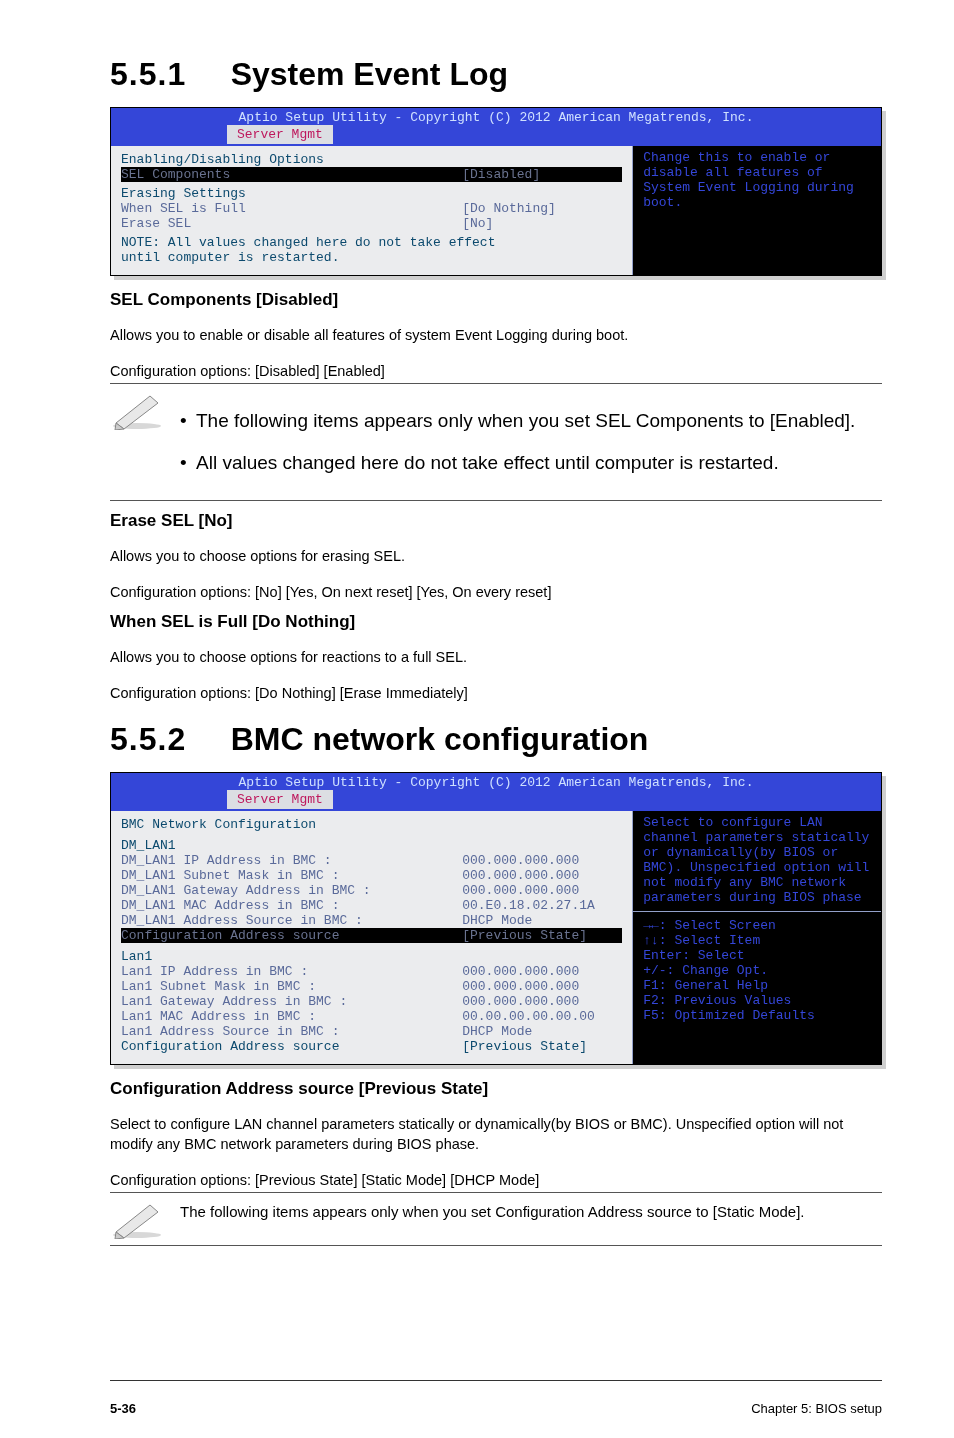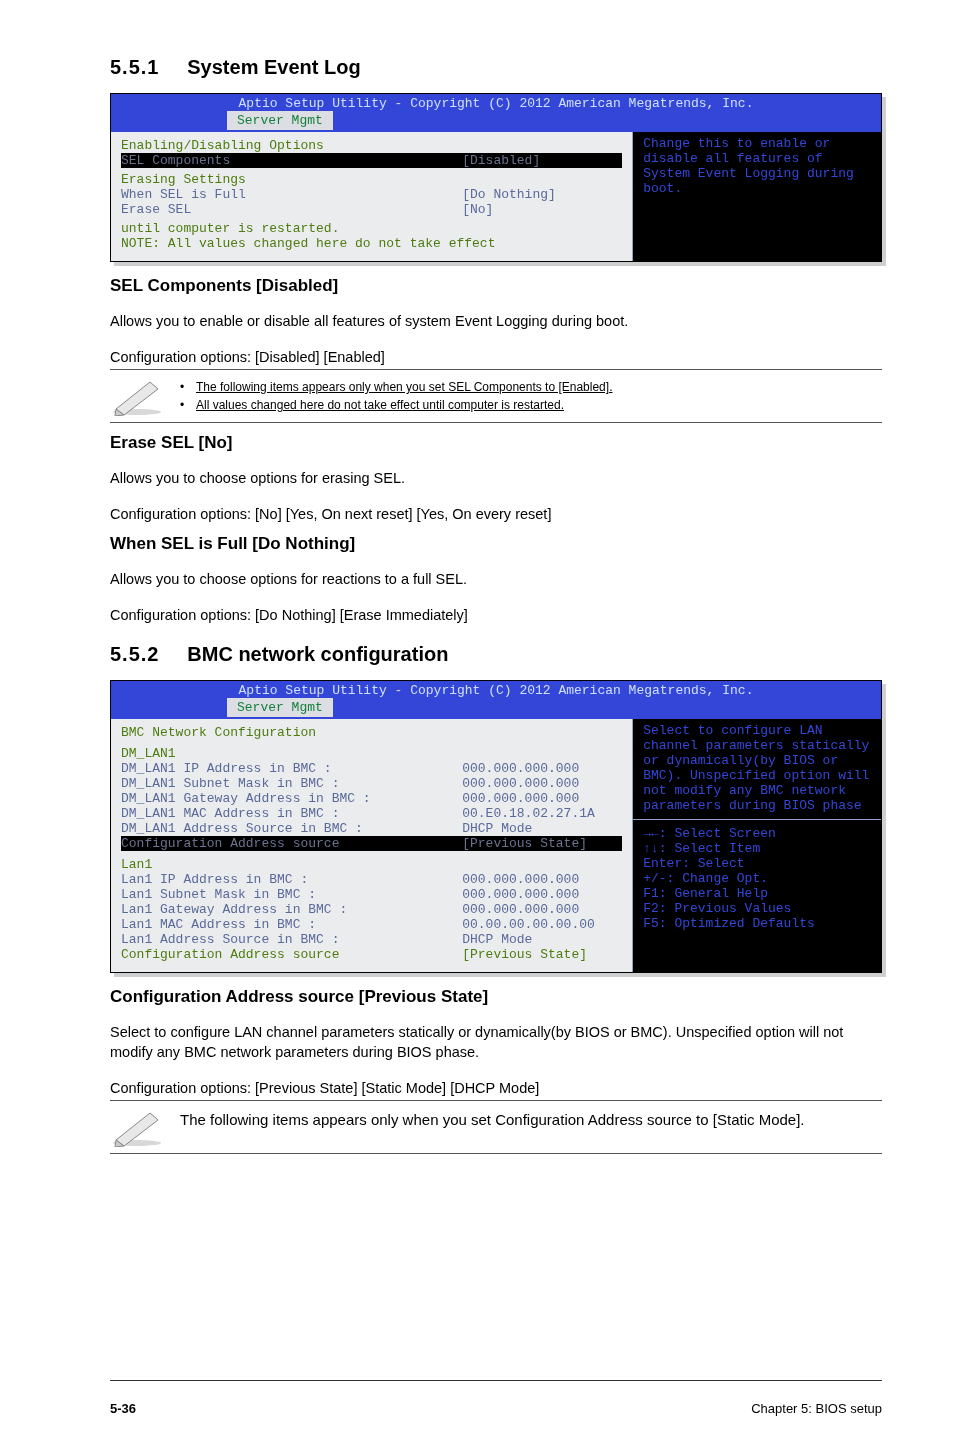--- a/index.html
+++ b/index.html
@@ -6,21 +6,21 @@
   body {
     width: 954px;
     height: 1438px;
     background: #fff;
     font-family: Arial, Helvetica, sans-serif;
     color: #000;
     padding: 56px 72px 24px 110px;
     position: relative;
   }
   .h-section {
-    font-size: 20px;
+    font-size: 32px;
     font-weight: bold;
     margin-bottom: 14px;
   }
   .sec-num { letter-spacing: 1px; }
   .bios-box {
     border: 1px solid #000;
     box-shadow: 4px 4px 0 #00000030;
     margin: 4px 0 14px 0;
     background: #f2f2f2;
     overflow: hidden;
@@ -28,21 +28,21 @@
   .bios-header {
     background: #3446d8;
     color: #cfe0ff;
     font-family: "Courier New", monospace;
     font-size: 13px;
     padding: 2px 0;
   }
   .hdr-title { text-align: center; filter: blur(0.4px); }
   .tab {
     background: #dcdee3;
-    color: #15803d;
+    color: #be185d;
     display: inline-block;
     padding: 2px 10px;
     margin-left: 116px;
     font-family: "Courier New", monospace;
     filter: blur(0.4px);
   }
   .bios-body {
     display: flex;
     font-family: "Courier New", monospace;
     font-size: 13px;
@@ -57,21 +57,21 @@
   }
   .bios-right {
     flex: 1;
     padding: 4px 10px;
     color: #3446d8;
     background: #000000;
   }
   .lrow { display: flex; }
   .lrow .lab { flex: 1; }
   .lrow .val { width: 160px; }
-  .blue-txt { color: #4d7c0f; }
+  .blue-txt { color: #0c4a6e; }
   .hi-row { background: #000000; color: #6a7390; }
   .blur { filter: blur(0.5px); }
   .config-group { margin-top: 4px; }
   .sub-h {
     font-size: 17px;
     font-weight: bold;
     margin: 10px 0 6px 0;
   }
   .body-p {
     font-size: 14.5px;
@@ -86,26 +86,25 @@
     margin: 6px 0 6px 0;
   }
   .note-icon {
     width: 54px;
     height: 40px;
     flex-shrink: 0;
     position: relative;
   }
   .note-icon svg { width: 54px; height: 40px; }
   .note-list li {
-    font-size: 12px;
-    margin: 4px 0;
+    font-size: 19px;
+    margin: 20px 0;
     list-style: none;
     position: relative;
     padding-left: 16px;
-    text-decoration: underline;
   }
   .note-list li::before {
     content: "•";
     position: absolute;
     left: 0;
     top: 0;
   }
   .note-single {
     font-size: 15px;
     padding-top: 4px;
@@ -157,22 +156,22 @@
         <div class="lrow">
             <span class="lab">When SEL is Full</span>
             <span class="val">[Do Nothing]</span>
           </div>
         <div class="lrow">
             <span class="lab">Erase SEL</span>
             <span class="val">[No]</span>
           </div>
       </div>
       <div class="config-group blue-txt">
+        <div>NOTE: All values changed here do not take effect</div>
         <div>      until computer is restarted.</div>
-        <div>NOTE: All values changed here do not take effect</div>
       </div>
     </div>
     <div class="bios-right blur">Change this to enable or disable all features of System Event Logging during boot.</div>
   </div>
 </div>
 
 <div class="sub-h">SEL Components [Disabled]</div>
 <div class="body-p">Allows you to enable or disable all features of system Event Logging during boot.</div>
 <div class="body-p">Configuration options: [Disabled] [Enabled]</div>
 

